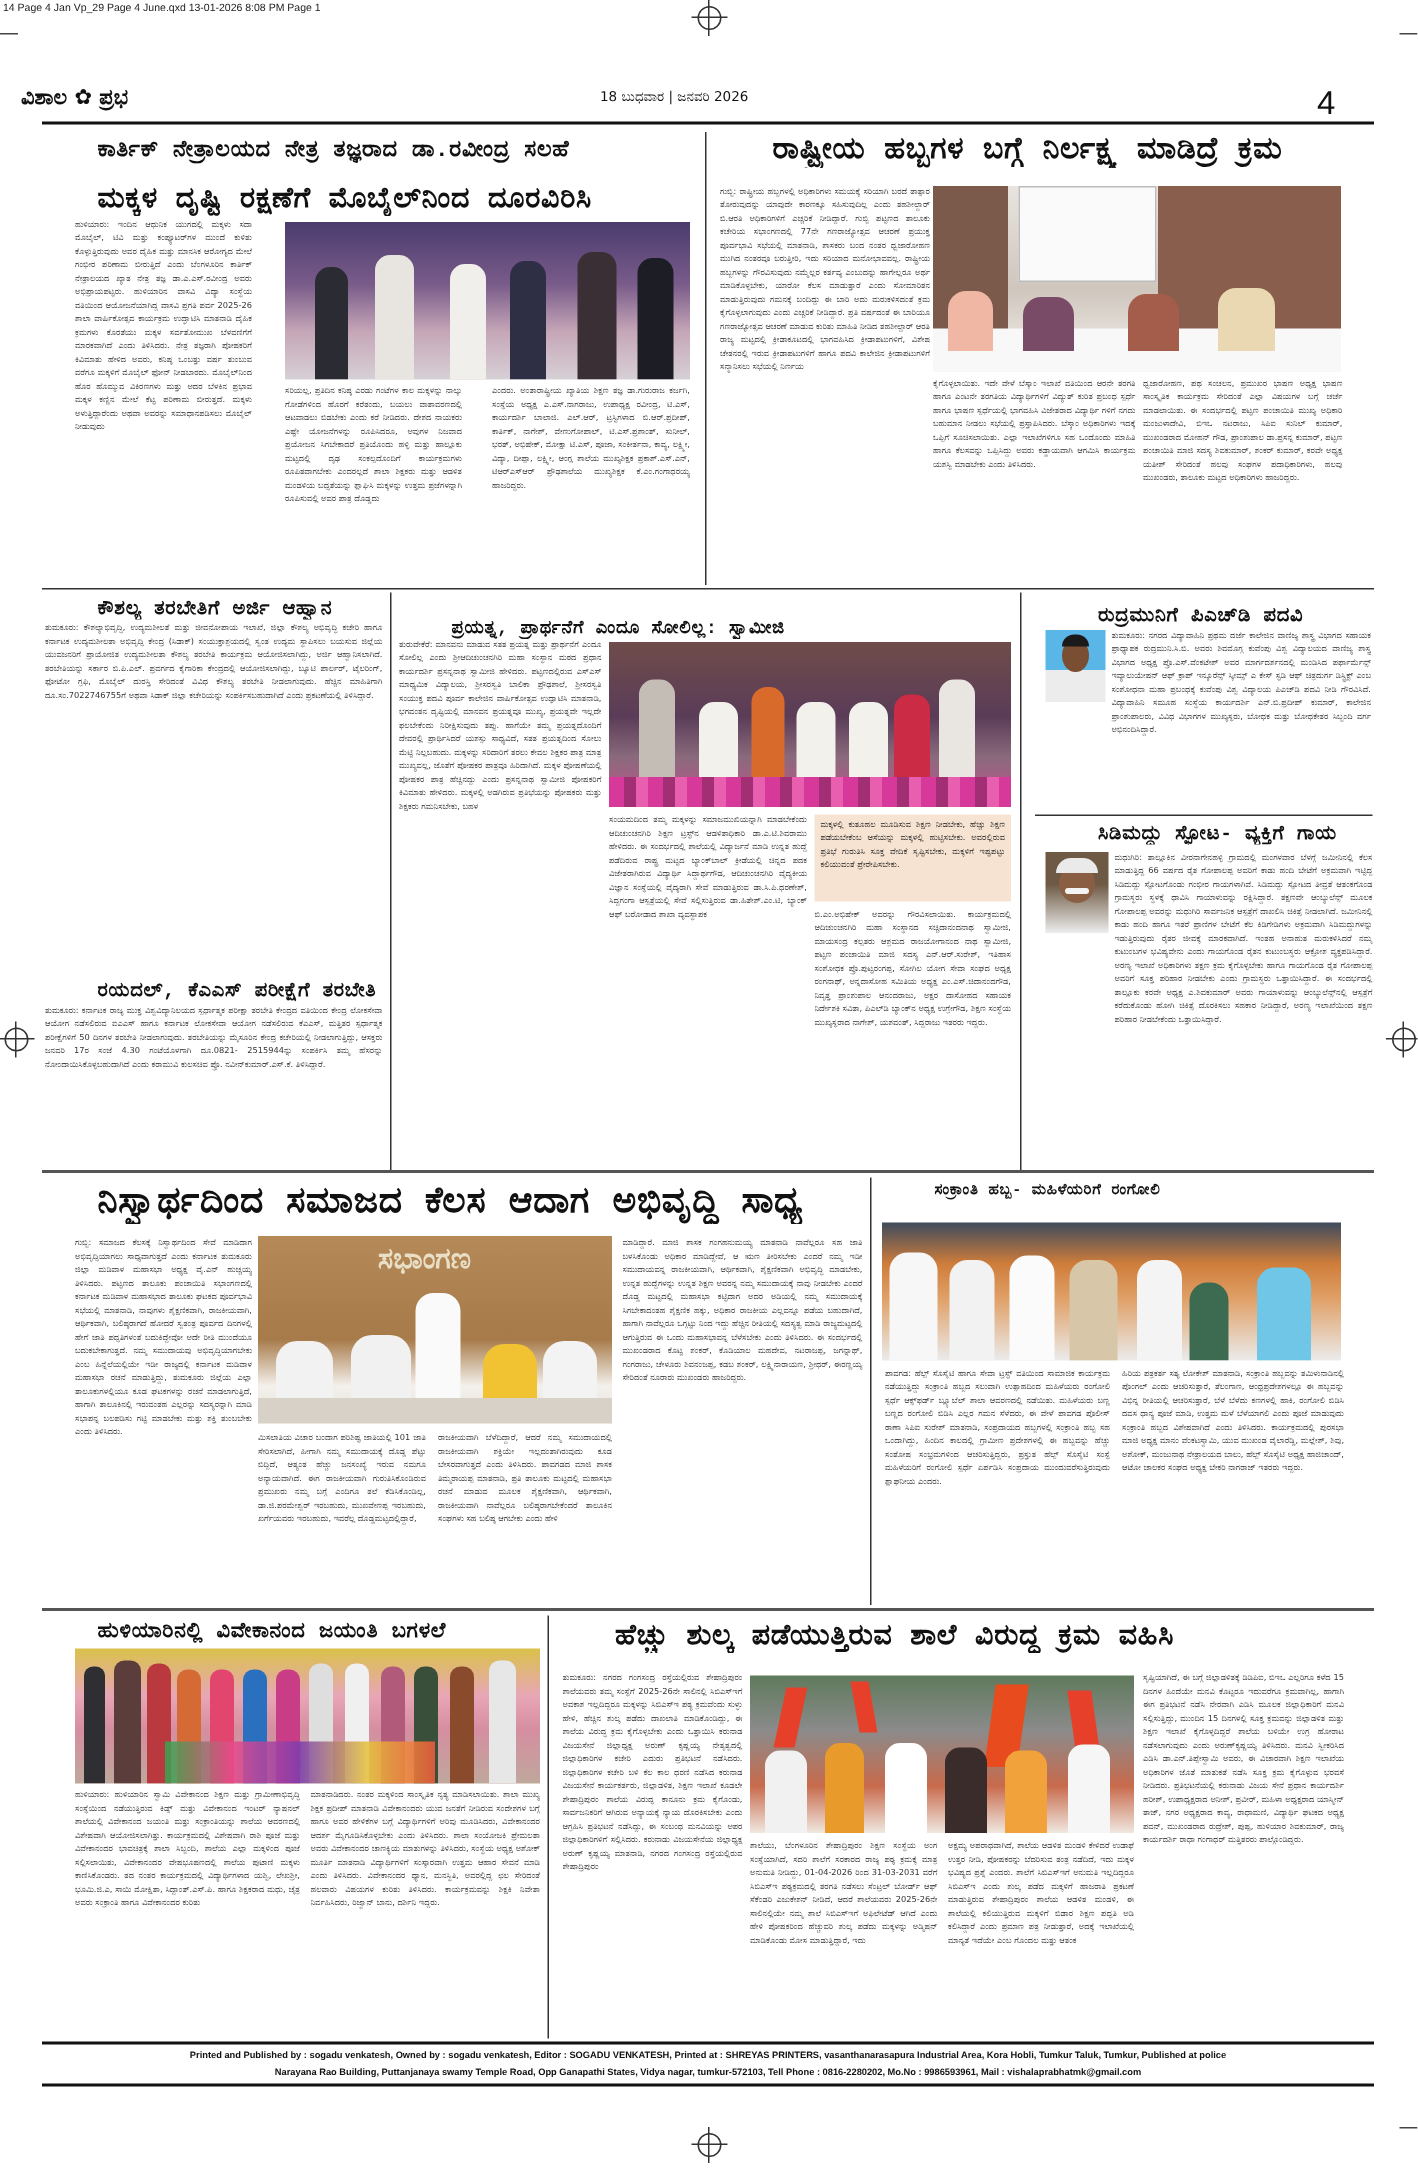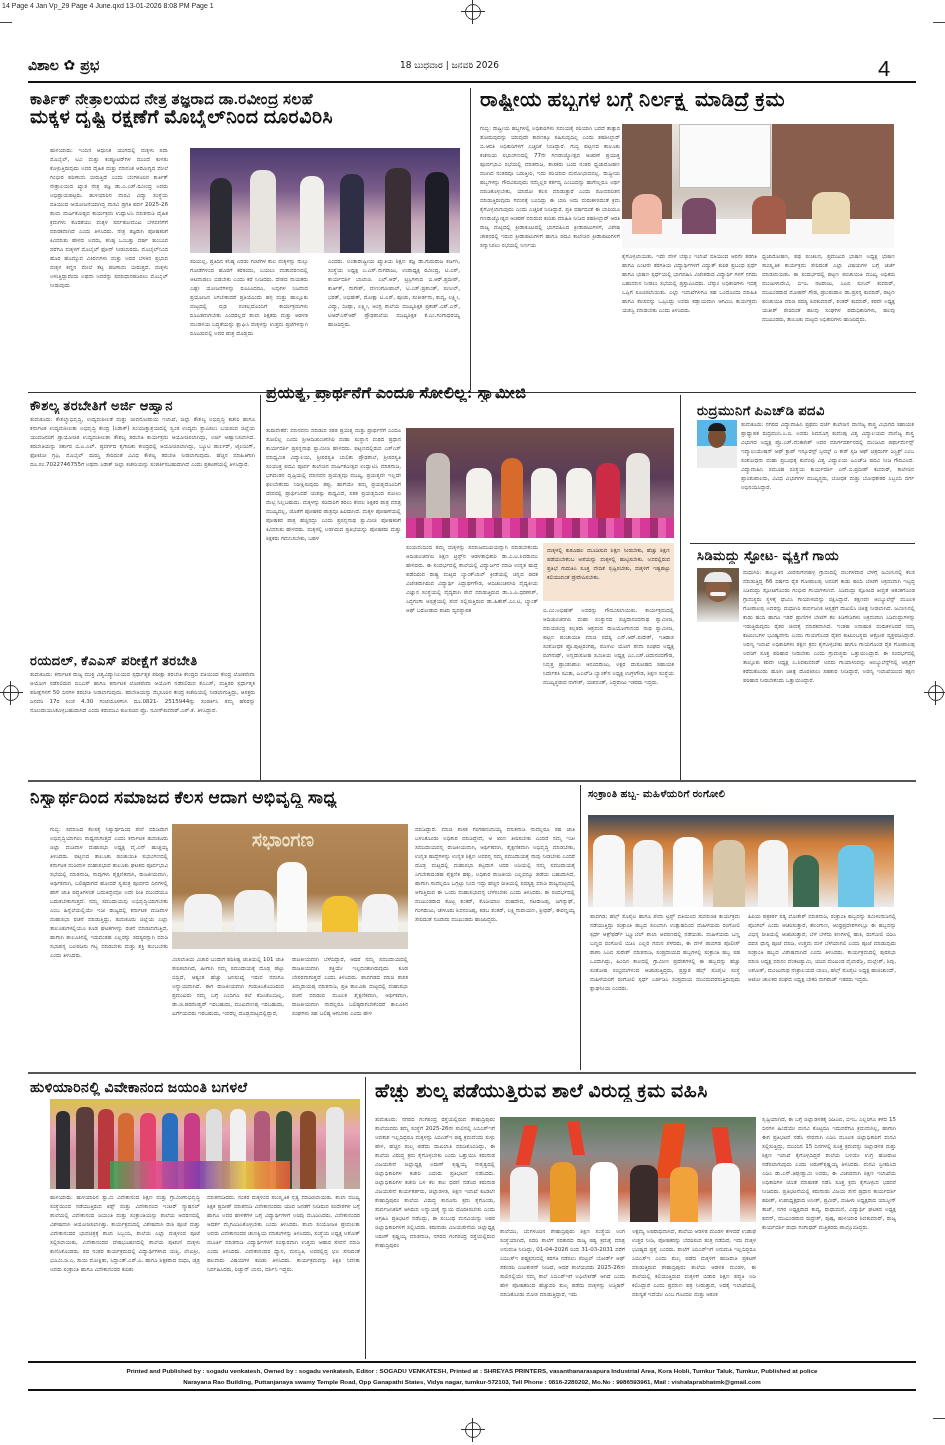--- a/index.html
+++ b/index.html
@@ -3,25 +3,25 @@
 <meta charset="utf-8">
 <style>
   html,body{margin:0;padding:0;background:#fff;}
   body{width:945px;height:1445px;position:relative;overflow:hidden;font-family:"DejaVu Sans",sans-serif;color:#111;}
   .abs{position:absolute;}
   .slug{left:2px;top:2px;font-size:7px;color:#222;font-family:"Liberation Sans",sans-serif;}
   .reg{width:14px;height:14px;border:1px solid #333;border-radius:50%;}
   .reg::before{content:"";position:absolute;left:-5px;top:6px;width:24px;height:1px;background:#333;}
   .reg::after{content:"";position:absolute;left:6px;top:-5px;width:1px;height:24px;background:#333;}
   .cropmark{background:#444;}
-  .masthead-logo{left:28px;top:57px;font-size:14px;font-weight:bold;}
+  .masthead-logo{left:14px;top:57px;font-size:14px;font-weight:bold;}
   .masthead-date{left:400px;top:60px;font-size:9px;}
   .pageno{left:878px;top:56px;font-size:22px;font-family:"Liberation Sans",sans-serif;}
   .rule{background:#111;}
-  .hl{font-weight:bold;white-space:nowrap;overflow:hidden;font-family:Liberation Serif, serif;letter-spacing:0.5px;}
+  .hl{font-weight:bold;white-space:nowrap;overflow:hidden;font-family:Liberation Mono, monospace;letter-spacing:0.5px;margin-left:35px;}
   .body{font-size:5.5px;line-height:9px;color:#333;text-align:justify;overflow:hidden;font-family:"DejaVu Sans",sans-serif;}
   .photo{overflow:hidden;}
   .vline{background:#333;width:1px;}
   .hline{background:#333;height:1px;}
   .box{background:#f6e3d2;}
   .footer-text{font-size:6.2px;text-align:center;line-height:11px;font-family:"Liberation Sans",sans-serif;font-weight:bold;color:#111;}
 </style>
 </head>
 <body>
 
@@ -33,21 +33,21 @@
 <div class="abs cropmark" style="left:0;top:22px;width:12px;height:1px;"></div>
 <div class="abs cropmark" style="left:933px;top:22px;width:12px;height:1px;"></div>
 <div class="abs cropmark" style="left:933px;top:1418px;width:12px;height:1px;"></div>
 
 <div class="abs masthead-logo">ವಿಶಾಲ ✿ ಪ್ರಭ</div>
 <div class="abs masthead-date">18 ಬುಧವಾರ | ಜನವರಿ 2026</div>
 <div class="abs pageno">4</div>
 <div class="abs rule" style="left:28px;top:81px;width:888px;height:2px;"></div>
 
 <div class="abs hl" style="left:30px;top:91px;width:432px;font-size:15px;">ಕಾರ್ತಿಕ್ ನೇತ್ರಾಲಯದ ನೇತ್ರ ತಜ್ಞರಾದ ಡಾ.ರವೀಂದ್ರ ಸಲಹೆ</div>
-<div class="abs hl" style="left:30px;top:106px;width:432px;font-size:19px;">ಮಕ್ಕಳ ದೃಷ್ಟಿ ರಕ್ಷಣೆಗೆ ಮೊಬೈಲ್‌ನಿಂದ ದೂರವಿರಿಸಿ</div>
+<div class="abs hl" style="left:30px;top:122px;width:432px;font-size:19px;">ಮಕ್ಕಳ ದೃಷ್ಟಿ ರಕ್ಷಣೆಗೆ ಮೊಬೈಲ್‌ನಿಂದ ದೂರವಿರಿಸಿ</div>
 <div class="abs body" style="left:50px;top:146px;width:118px;height:250px;">ಹುಳಿಯಾರು: ಇಂದಿನ ಆಧುನಿಕ ಯುಗದಲ್ಲಿ ಮಕ್ಕಳು ಸದಾ ಮೊಬೈಲ್, ಟಿವಿ ಮತ್ತು ಕಂಪ್ಯೂಟರ್‌ಗಳ ಮುಂದೆ ಕುಳಿತು ಕೊಳ್ಳುತ್ತಿರುವುದು ಅವರ ದೈಹಿಕ ಮತ್ತು ಮಾನಸಿಕ ಆರೋಗ್ಯದ ಮೇಲೆ ಗಂಭೀರ ಪರಿಣಾಮ ಬೀರುತ್ತಿದೆ ಎಂದು ಬೆಂಗಳೂರಿನ ಕಾರ್ತಿಕ್ ನೇತ್ರಾಲಯದ ಖ್ಯಾತ ನೇತ್ರ ತಜ್ಞ ಡಾ.ಎ.ಎಸ್.ರವೀಂದ್ರ ಅವರು ಅಭಿಪ್ರಾಯಪಟ್ಟರು. ಹುಳಿಯಾರಿನ ವಾಸವಿ ವಿದ್ಯಾ ಸಂಸ್ಥೆಯ ವತಿಯಿಂದ ಆಯೋಜನೆಯಾಗಿದ್ದ ವಾಸವಿ ಪ್ರಗತಿ ಪರ್ವ 2025-26 ಶಾಲಾ ವಾರ್ಷಿಕೋತ್ಸವ ಕಾರ್ಯಕ್ರಮ ಉದ್ಘಾಟಿಸಿ ಮಾತನಾಡಿ ದೈಹಿಕ ಕ್ರಮಗಳು ಕೊರತೆಯು ಮಕ್ಕಳ ಸರ್ವತೋಮುಖ ಬೆಳವಣಿಗೆಗೆ ಮಾರಕವಾಗಿದೆ ಎಂದು ತಿಳಿಸಿದರು. ನೇತ್ರ ತಜ್ಞರಾಗಿ ಪೋಷಕರಿಗೆ ಕಿವಿಮಾತು ಹೇಳಿದ ಅವರು, ಕನಿಷ್ಠ ಒಂಬತ್ತು ವರ್ಷ ತುಂಬುವ ವರೆಗೂ ಮಕ್ಕಳಿಗೆ ಮೊಬೈಲ್ ಫೋನ್ ನೀಡಬಾರದು. ಮೊಬೈಲ್‌ನಿಂದ ಹೊರ ಹೊಮ್ಮುವ ವಿಕಿರಣಗಳು ಮತ್ತು ಅದರ ಬೆಳಕಿನ ಪ್ರಭಾವ ಮಕ್ಕಳ ಕಣ್ಣಿನ ಮೇಲೆ ಕೆಟ್ಟ ಪರಿಣಾಮ ಬೀರುತ್ತದೆ. ಮಕ್ಕಳು ಅಳುತ್ತಿದ್ದಾರೆಂದು ಅಥವಾ ಅವರನ್ನು ಸಮಾಧಾನಪಡಿಸಲು ಮೊಬೈಲ್ ನೀಡುವುದು</div>
 <div class="abs photo" style="left:190px;top:148px;width:270px;height:105px;background:linear-gradient(180deg,#4a3b6e 0%,#7a5c8a 40%,#c6a7b8 70%,#d7d0d6 100%);">
   <div style="position:absolute;left:20px;top:30px;width:22px;height:75px;background:#2b2b33;border-radius:10px 10px 0 0;"></div>
   <div style="position:absolute;left:60px;top:22px;width:26px;height:83px;background:#e8e4df;border-radius:10px 10px 0 0;"></div>
   <div style="position:absolute;left:110px;top:28px;width:24px;height:77px;background:#f1efec;border-radius:10px 10px 0 0;"></div>
   <div style="position:absolute;left:150px;top:26px;width:24px;height:79px;background:#2e2f44;border-radius:10px 10px 0 0;"></div>
   <div style="position:absolute;left:195px;top:20px;width:26px;height:85px;background:#3a2f35;border-radius:10px 10px 0 0;"></div>
   <div style="position:absolute;left:235px;top:24px;width:24px;height:81px;background:#1d1d26;border-radius:10px 10px 0 0;"></div>
 </div>
 <div class="abs body" style="left:190px;top:257px;width:118px;height:135px;">ಸರಿಯಲ್ಲ, ಪ್ರತಿದಿನ ಕನಿಷ್ಠ ಎರಡು ಗಂಟೆಗಳ ಕಾಲ ಮಕ್ಕಳನ್ನು ನಾಲ್ಕು ಗೋಡೆಗಳಿಂದ ಹೊರಗೆ ಕರೆತಂದು, ಬಯಲು ವಾತಾವರಣದಲ್ಲಿ ಆಟವಾಡಲು ಬಿಡಬೇಕು ಎಂದು ಕರೆ ನೀಡಿದರು. ದೇಶದ ನಾಯಕರು ಎಷ್ಟೇ ಯೋಜನೆಗಳನ್ನು ರೂಪಿಸಿದರೂ, ಅವುಗಳ ನಿಜವಾದ ಪ್ರಯೋಜನ ಸಿಗಬೇಕಾದರೆ ಪ್ರತಿಯೊಂದು ಹಳ್ಳಿ ಮತ್ತು ಹಾಲ್ಲೂಕು ಮಟ್ಟದಲ್ಲಿ ದೃಢ ಸಂಕಲ್ಪದೊಂದಿಗೆ ಕಾರ್ಯಕ್ರಮಗಳು ರೂಪಿತವಾಗಬೇಕು ಎಂದರಲ್ಲದೆ ಶಾಲಾ ಶಿಕ್ಷಕರು ಮತ್ತು ಆಡಳಿತ ಮಂಡಳಿಯ ಬದ್ಧತೆಯನ್ನು ಶ್ಲಾಘಿಸಿ ಮಕ್ಕಳನ್ನು ಉತ್ತಮ ಪ್ರಜೆಗಳನ್ನಾಗಿ ರೂಪಿಸುವಲ್ಲಿ ಅವರ ಪಾತ್ರ ದೊಡ್ಡದು</div>
@@ -73,21 +73,21 @@
 <div class="abs hline" style="left:28px;top:392px;width:888px;"></div>
 
 <div class="abs hl" style="left:30px;top:398px;width:225px;font-size:13px;">ಕೌಶಲ್ಯ ತರಬೇತಿಗೆ ಅರ್ಜಿ ಆಹ್ವಾನ</div>
 <div class="abs body" style="left:30px;top:415px;width:225px;height:228px;">ತುಮಕೂರು: ಕೌಶಲ್ಯಾಭಿವೃದ್ಧಿ, ಉದ್ಯಮಶೀಲತೆ ಮತ್ತು ಜೀವನೋಪಾಯ ಇಲಾಖೆ, ಜಿಲ್ಲಾ ಕೌಶಲ್ಯ ಅಭಿವೃದ್ಧಿ ಕಚೇರಿ ಹಾಗೂ ಕರ್ನಾಟಕ ಉದ್ಯಮಶೀಲತಾ ಅಭಿವೃದ್ಧಿ ಕೇಂದ್ರ (ಸಿಡಾಕ್) ಸಂಯುಕ್ತಾಶ್ರಯದಲ್ಲಿ ಸ್ವಂತ ಉದ್ಯಮ ಸ್ಥಾಪಿಸಲು ಬಯಸುವ ಜಿಲ್ಲೆಯ ಯುವಜನರಿಗೆ ಪ್ರಾಯೋಜಿತ ಉದ್ಯಮಶೀಲತಾ ಕೌಶಲ್ಯ ತರಬೇತಿ ಕಾರ್ಯಕ್ರಮ ಆಯೋಜಿಸಲಾಗಿದ್ದು, ಅರ್ಜಿ ಆಹ್ವಾನಿಸಲಾಗಿದೆ. ತರಬೇತಿಯನ್ನು ಸರ್ಕಾರ ಬಿ.ಪಿ.ಎಲ್. ಪ್ರವರ್ಗದ ಕೈಗಾರಿಕಾ ಕೇಂದ್ರದಲ್ಲಿ ಆಯೋಜಿಸಲಾಗಿದ್ದು, ಬ್ಯೂಟಿ ಪಾರ್ಲರ್, ಟೈಲರಿಂಗ್, ಫೋಟೋ ಗ್ರಫಿ, ಮೊಬೈಲ್ ದುರಸ್ತಿ ಸೇರಿದಂತೆ ವಿವಿಧ ಕೌಶಲ್ಯ ತರಬೇತಿ ನೀಡಲಾಗುವುದು. ಹೆಚ್ಚಿನ ಮಾಹಿತಿಗಾಗಿ ದೂ.ಸಂ.7022746755ಗೆ ಅಥವಾ ಸಿಡಾಕ್ ಜಿಲ್ಲಾ ಕಚೇರಿಯನ್ನು ಸಂಪರ್ಕಿಸಬಹುದಾಗಿದೆ ಎಂದು ಪ್ರಕಟಣೆಯಲ್ಲಿ ತಿಳಿಸಿದ್ದಾರೆ.</div>
 
 <div class="abs hl" style="left:30px;top:653px;width:225px;font-size:13px;">ರಯದಲ್, ಕೆಎಎಸ್ ಪರೀಕ್ಷೆಗೆ ತರಬೇತಿ</div>
 <div class="abs body" style="left:30px;top:670px;width:225px;height:104px;">ತುಮಕೂರು: ಕರ್ನಾಟಕ ರಾಜ್ಯ ಮುಕ್ತ ವಿಶ್ವವಿದ್ಯಾನಿಲಯದ ಸ್ಪರ್ಧಾತ್ಮಕ ಪರೀಕ್ಷಾ ತರಬೇತಿ ಕೇಂದ್ರದ ವತಿಯಿಂದ ಕೇಂದ್ರ ಲೋಕಸೇವಾ ಆಯೋಗ ನಡೆಸಲಿರುವ ಐಎಎಸ್ ಹಾಗೂ ಕರ್ನಾಟಕ ಲೋಕಸೇವಾ ಆಯೋಗ ನಡೆಸಲಿರುವ ಕೆಎಎಸ್, ಮತ್ತಿತರ ಸ್ಪರ್ಧಾತ್ಮಕ ಪರೀಕ್ಷೆಗಳಿಗೆ 50 ದಿನಗಳ ತರಬೇತಿ ನೀಡಲಾಗುವುದು. ತರಬೇತಿಯನ್ನು ಮೈಸೂರಿನ ಕೇಂದ್ರ ಕಚೇರಿಯಲ್ಲಿ ನೀಡಲಾಗುತ್ತಿದ್ದು, ಆಸಕ್ತರು ಜನವರಿ 17ರ ಸಂಜೆ 4.30 ಗಂಟೆಯೊಳಗಾಗಿ ದೂ.0821- 2515944ನ್ನು ಸಂಪರ್ಕಿಸಿ ತಮ್ಮ ಹೆಸರನ್ನು ನೋಂದಾಯಿಸಿಕೊಳ್ಳಬಹುದಾಗಿದೆ ಎಂದು ಕರಾಮುವಿ ಕುಲಸಚಿವ ಪ್ರೊ. ನವೀನ್‌ಕುಮಾರ್.ಎಸ್.ಕೆ. ತಿಳಿಸಿದ್ದಾರೆ.</div>
 
 <div class="abs vline" style="left:260px;top:395px;height:385px;"></div>
 
-<div class="abs hl" style="left:266px;top:384px;width:400px;font-size:16px;">ಪ್ರಯತ್ನ, ಪ್ರಾರ್ಥನೆಗೆ ಎಂದೂ ಸೋಲಿಲ್ಲ: ಸ್ವಾಮೀಜಿ</div>
+<div class="abs hl" style="left:266px;top:412px;width:400px;font-size:12px;">ಪ್ರಯತ್ನ, ಪ್ರಾರ್ಥನೆಗೆ ಎಂದೂ ಸೋಲಿಲ್ಲ: ಸ್ವಾಮೀಜಿ</div>
 <div class="abs body" style="left:266px;top:426px;width:135px;height:348px;">ತುರುವೇಕೆರೆ: ಮಾನವನು ಮಾಡುವ ಸತತ ಪ್ರಯತ್ನ ಮತ್ತು ಪ್ರಾರ್ಥನೆಗೆ ಎಂದೂ ಸೋಲಿಲ್ಲ ಎಂದು ಶ್ರೀಆದಿಚುಂಚನಗಿರಿ ಮಹಾ ಸಂಸ್ಥಾನ ಮಠದ ಪ್ರಧಾನ ಕಾರ್ಯದರ್ಶಿ ಪ್ರಸನ್ನನಾಥ ಸ್ವಾಮೀಜಿ ಹೇಳಿದರು. ಪಟ್ಟಣದಲ್ಲಿರುವ ಎಸ್‌ಎಸ್ ಮಾಧ್ಯಮಿಕ ವಿದ್ಯಾಲಯ, ಶ್ರೀಸರಸ್ವತಿ ಬಾಲಿಕಾ ಪ್ರೌಢಶಾಲೆ, ಶ್ರೀಸರಸ್ವತಿ ಸಂಯುಕ್ತ ಪದವಿ ಪೂರ್ವ ಕಾಲೇಜಿನ ವಾರ್ಷಿಕೋತ್ಸವ ಉದ್ಘಾಟಿಸಿ ಮಾತನಾಡಿ, ಭಗವಂತನ ದೃಷ್ಟಿಯಲ್ಲಿ ಮಾನವನ ಪ್ರಯತ್ನವೂ ಮುಖ್ಯ, ಪ್ರಯತ್ನವೇ ಇಲ್ಲದೇ ಫಲಬೇಕೆಂದು ನಿರೀಕ್ಷಿಸುವುದು ತಪ್ಪು. ಹಾಗೆಯೇ ತಮ್ಮ ಪ್ರಯತ್ನದೊಂದಿಗೆ ದೇವರಲ್ಲಿ ಪ್ರಾರ್ಥಿಸಿದರೆ ಯಶಸ್ಸು ಸಾಧ್ಯವಿದೆ, ಸತತ ಪ್ರಯತ್ನದಿಂದ ಸೋಲು ಮೆಟ್ಟಿ ನಿಲ್ಲಬಹುದು. ಮಕ್ಕಳನ್ನು ಸರಿದಾರಿಗೆ ತರಲು ಕೇವಲ ಶಿಕ್ಷಕರ ಪಾತ್ರ ಮಾತ್ರ ಮುಖ್ಯವಲ್ಲ, ಜೊತೆಗೆ ಪೋಷಕರ ಪಾತ್ರವೂ ಹಿರಿದಾಗಿದೆ. ಮಕ್ಕಳ ಪೋಷಣೆಯಲ್ಲಿ ಪೋಷಕರ ಪಾತ್ರ ಹೆಚ್ಚಿನದ್ದು ಎಂದು ಪ್ರಸನ್ನನಾಥ ಸ್ವಾಮೀಜಿ ಪೋಷಕರಿಗೆ ಕಿವಿಮಾತು ಹೇಳಿದರು. ಮಕ್ಕಳಲ್ಲಿ ಅಡಗಿರುವ ಪ್ರತಿಭೆಯನ್ನು ಪೋಷಕರು ಮತ್ತು ಶಿಕ್ಷಕರು ಗಮನಿಸಬೇಕು, ಬಹಳ</div>
 <div class="abs photo" style="left:406px;top:428px;width:268px;height:110px;background:linear-gradient(180deg,#6f4c4a 0%,#5a3c58 45%,#8a6a7c 70%,#c8528f 100%);">
   <div style="position:absolute;left:20px;top:25px;width:24px;height:65px;background:#c4bdb5;border-radius:10px 10px 0 0;"></div>
   <div style="position:absolute;left:60px;top:40px;width:26px;height:50px;background:#f3f1ec;border-radius:10px 10px 0 0;"></div>
   <div style="position:absolute;left:95px;top:30px;width:22px;height:60px;background:#d86a2c;border-radius:10px 10px 0 0;"></div>
   <div style="position:absolute;left:125px;top:40px;width:26px;height:50px;background:#f3f1ec;border-radius:10px 10px 0 0;"></div>
   <div style="position:absolute;left:160px;top:40px;width:26px;height:50px;background:#f3f1ec;border-radius:10px 10px 0 0;"></div>
   <div style="position:absolute;left:190px;top:35px;width:24px;height:55px;background:#cc2b45;border-radius:10px 10px 0 0;"></div>
   <div style="position:absolute;left:220px;top:25px;width:24px;height:65px;background:#e9e6e1;border-radius:10px 10px 0 0;"></div>
   <div style="position:absolute;left:0;top:90px;width:268px;height:20px;background:repeating-linear-gradient(90deg,#d6399a 0 10px,#a22e73 10px 18px,#e85fb0 18px 26px);"></div>
@@ -111,21 +111,21 @@
 <div class="abs hl" style="left:697px;top:548px;width:220px;font-size:13px;">ಸಿಡಿಮದ್ದು ಸ್ಫೋಟ- ವ್ಯಕ್ತಿಗೆ ಗಾಯ</div>
 <div class="abs photo" style="left:697px;top:568px;width:42px;height:54px;background:linear-gradient(180deg,#6e5a44 0%,#6e5a44 40%,#ededed 100%);">
   <div style="position:absolute;left:9px;top:8px;width:24px;height:26px;background:#8a5e42;border-radius:50%;"></div>
   <div style="position:absolute;left:7px;top:4px;width:28px;height:10px;background:#eaeaea;border-radius:14px 14px 0 0;"></div>
   <div style="position:absolute;left:13px;top:24px;width:16px;height:4px;background:#f3f3f3;border-radius:2px;"></div>
 </div>
 <div class="abs body" style="left:743px;top:568px;width:172px;height:208px;">ಮಧುಗಿರಿ: ತಾಲ್ಲೂಕಿನ ವೀರನಾಗೇನಹಳ್ಳಿ ಗ್ರಾಮದಲ್ಲಿ ಮಂಗಳವಾರ ಬೆಳಗ್ಗೆ ಜಮೀನಿನಲ್ಲಿ ಕೆಲಸ ಮಾಡುತ್ತಿದ್ದ 66 ವರ್ಷದ ರೈತ ಗೋಪಾಲಪ್ಪ ಅವರಿಗೆ ಕಾಡು ಹಂದಿ ಬೇಟೆಗೆ ಅಕ್ರಮವಾಗಿ ಇಟ್ಟಿದ್ದ ಸಿಡಿಮದ್ದು ಸ್ಫೋಟಗೊಂಡು ಗಂಭೀರ ಗಾಯಗಳಾಗಿವೆ. ಸಿಡಿಮದ್ದು ಸ್ಫೋಟದ ತೀವ್ರತೆ ಆತಂಕಗೊಂಡ ಗ್ರಾಮಸ್ಥರು ಸ್ಥಳಕ್ಕೆ ಧಾವಿಸಿ ಗಾಯಾಳುವನ್ನು ರಕ್ಷಿಸಿದ್ದಾರೆ. ತಕ್ಷಣವೇ ಆಂಬ್ಯುಲೆನ್ಸ್ ಮೂಲಕ ಗೋಪಾಲಪ್ಪ ಅವರನ್ನು ಮಧುಗಿರಿ ಸಾರ್ವಜನಿಕ ಆಸ್ಪತ್ರೆಗೆ ದಾಖಲಿಸಿ ಚಿಕಿತ್ಸೆ ನೀಡಲಾಗಿದೆ. ಜಮೀನಿನಲ್ಲಿ ಕಾಡು ಹಂದಿ ಹಾಗೂ ಇತರೆ ಪ್ರಾಣಿಗಳ ಬೇಟೆಗೆ ಕೆಲ ಕಿಡಿಗೇಡಿಗಳು ಅಕ್ರಮವಾಗಿ ಸಿಡಿಮದ್ದುಗಳನ್ನು ಇಡುತ್ತಿರುವುದು ರೈತರ ಜೀವಕ್ಕೆ ಮಾರಕವಾಗಿದೆ. ಇಂತಹ ಅನಾಹುತ ಮರುಕಳಿಸಿದರೆ ನಮ್ಮ ಕುಟುಂಬಗಳ ಭವಿಷ್ಯವೇನು ಎಂದು ಗಾಯಗೊಂಡ ರೈತನ ಕುಟುಂಬಸ್ಥರು ಆಕ್ರೋಶ ವ್ಯಕ್ತಪಡಿಸಿದ್ದಾರೆ. ಅರಣ್ಯ ಇಲಾಖೆ ಅಧಿಕಾರಿಗಳು ತಕ್ಷಣ ಕ್ರಮ ಕೈಗೊಳ್ಳಬೇಕು ಹಾಗೂ ಗಾಯಗೊಂಡ ರೈತ ಗೋಪಾಲಪ್ಪ ಅವರಿಗೆ ಸೂಕ್ತ ಪರಿಹಾರ ನೀಡಬೇಕು ಎಂದು ಗ್ರಾಮಸ್ಥರು ಒತ್ತಾಯಿಸಿದ್ದಾರೆ. ಈ ಸಂದರ್ಭದಲ್ಲಿ ತಾಲ್ಲೂಕು ಕರವೇ ಅಧ್ಯಕ್ಷ ಎ.ಶಿವಕುಮಾರ್ ಅವರು ಗಾಯಾಳುವನ್ನು ಆಂಬ್ಯುಲೆನ್ಸ್‌ನಲ್ಲಿ ಆಸ್ಪತ್ರೆಗೆ ಕರೆದುಕೊಂಡು ಹೋಗಿ ಚಿಕಿತ್ಸೆ ದೊರಕಿಸಲು ಸಹಕಾರ ನೀಡಿದ್ದಾರೆ, ಅರಣ್ಯ ಇಲಾಖೆಯಿಂದ ತಕ್ಷಣ ಪರಿಹಾರ ನೀಡಬೇಕೆಂದು ಒತ್ತಾಯಿಸಿದ್ದಾರೆ.</div>
 
 <div class="abs hline" style="left:28px;top:780px;width:888px;height:2px;background:#555;"></div>
 
-<div class="abs hl" style="left:30px;top:788px;width:545px;font-size:17px;">ನಿಸ್ವಾರ್ಥದಿಂದ ಸಮಾಜದ ಕೆಲಸ ಆದಾಗ ಅಭಿವೃದ್ಧಿ ಸಾಧ್ಯ</div>
+<div class="abs hl" style="left:30px;top:788px;width:545px;font-size:24px;">ನಿಸ್ವಾರ್ಥದಿಂದ ಸಮಾಜದ ಕೆಲಸ ಆದಾಗ ಅಭಿವೃದ್ಧಿ ಸಾಧ್ಯ</div>
 <div class="abs body" style="left:50px;top:825px;width:118px;height:240px;">ಗುಬ್ಬಿ: ಸಮಾಜದ ಕೆಲಸಕ್ಕೆ ನಿಸ್ವಾರ್ಥದಿಂದ ಸೇವೆ ಮಾಡಿದಾಗ ಅಭಿವೃದ್ಧಿಯಾಗಲು ಸಾಧ್ಯವಾಗುತ್ತದೆ ಎಂದು ಕರ್ನಾಟಕ ತುಮಕೂರು ಜಿಲ್ಲಾ ಮಡಿವಾಳ ಮಹಾಸಭಾ ಅಧ್ಯಕ್ಷ ವೈ.ಎನ್ ಹುಚ್ಚಯ್ಯ ತಿಳಿಸಿದರು. ಪಟ್ಟಣದ ತಾಲೂಕು ಪಂಚಾಯಿತಿ ಸಭಾಂಗಣದಲ್ಲಿ ಕರ್ನಾಟಕ ಮಡಿವಾಳ ಮಹಾಸಭಾದ ತಾಲೂಕು ಘಟಕದ ಪೂರ್ವಭಾವಿ ಸಭೆಯಲ್ಲಿ ಮಾತನಾಡಿ, ನಾವುಗಳು ಶೈಕ್ಷಣಿಕವಾಗಿ, ರಾಜಕೀಯವಾಗಿ, ಆರ್ಥಿಕವಾಗಿ, ಬಲಿಷ್ಠರಾಗದೆ ಹೋದರೆ ಸ್ವತಂತ್ರ ಪೂರ್ವದ ದಿನಗಳಲ್ಲಿ ಹೇಗೆ ಜಾತಿ ಪದ್ಧತಿಗಳಂತೆ ಬದುಕಿದ್ದೇವೋ ಅದೇ ರೀತಿ ಮುಂದೆಯೂ ಬದುಕಬೇಕಾಗುತ್ತದೆ. ನಮ್ಮ ಸಮುದಾಯವು ಅಭಿವೃದ್ಧಿಯಾಗಬೇಕು ಎಂಬ ಹಿನ್ನೆಲೆಯಲ್ಲಿಯೇ ಇಡೀ ರಾಜ್ಯದಲ್ಲಿ ಕರ್ನಾಟಕ ಮಡಿವಾಳ ಮಹಾಸಭಾ ರಚನೆ ಮಾಡುತ್ತಿದ್ದು, ತುಮಕೂರು ಜಿಲ್ಲೆಯ ಎಲ್ಲಾ ತಾಲೂಕುಗಳಲ್ಲಿಯೂ ಕೂಡ ಘಟಕಗಳನ್ನು ರಚನೆ ಮಾಡಲಾಗುತ್ತಿದೆ, ಹಾಗಾಗಿ ತಾಲೂಕಿನಲ್ಲಿ ಇರುವಂತಹ ಎಲ್ಲರನ್ನು ಸದಸ್ಯರನ್ನಾಗಿ ಮಾಡಿ ಸಭಾಪನ್ನ ಬಲಪಡಿಸು ಗಟ್ಟಿ ಮಾಡಬೇಕು ಮತ್ತು ಶಕ್ತಿ ತುಂಬಬೇಕು ಎಂದು ತಿಳಿಸಿದರು.</div>
 <div class="abs photo" style="left:172px;top:824px;width:236px;height:125px;background:linear-gradient(180deg,#b58a58 0%,#a77a49 55%,#f4f1ec 80%,#e4ded6 100%);">
   <div class="abs" style="left:80px;top:4px;font-size:19px;font-weight:bold;color:#e9dfc7;">ಸಭಾಂಗಣ</div>
   <div style="position:absolute;left:12px;top:70px;width:38px;height:40px;background:#f2f2f2;border-radius:14px 14px 0 0;"></div>
   <div style="position:absolute;left:62px;top:66px;width:40px;height:44px;background:#f1f1f1;border-radius:14px 14px 0 0;"></div>
   <div style="position:absolute;left:105px;top:38px;width:30px;height:70px;background:#fafafa;border-radius:12px 12px 0 0;"></div>
   <div style="position:absolute;left:150px;top:72px;width:36px;height:38px;background:#f1c232;border-radius:14px 14px 0 0;"></div>
   <div style="position:absolute;left:190px;top:70px;width:36px;height:40px;background:#f3f3f3;border-radius:14px 14px 0 0;"></div>
   <div style="position:absolute;left:0;top:108px;width:236px;height:17px;background:#d8d1c8;"></div>
 </div>

